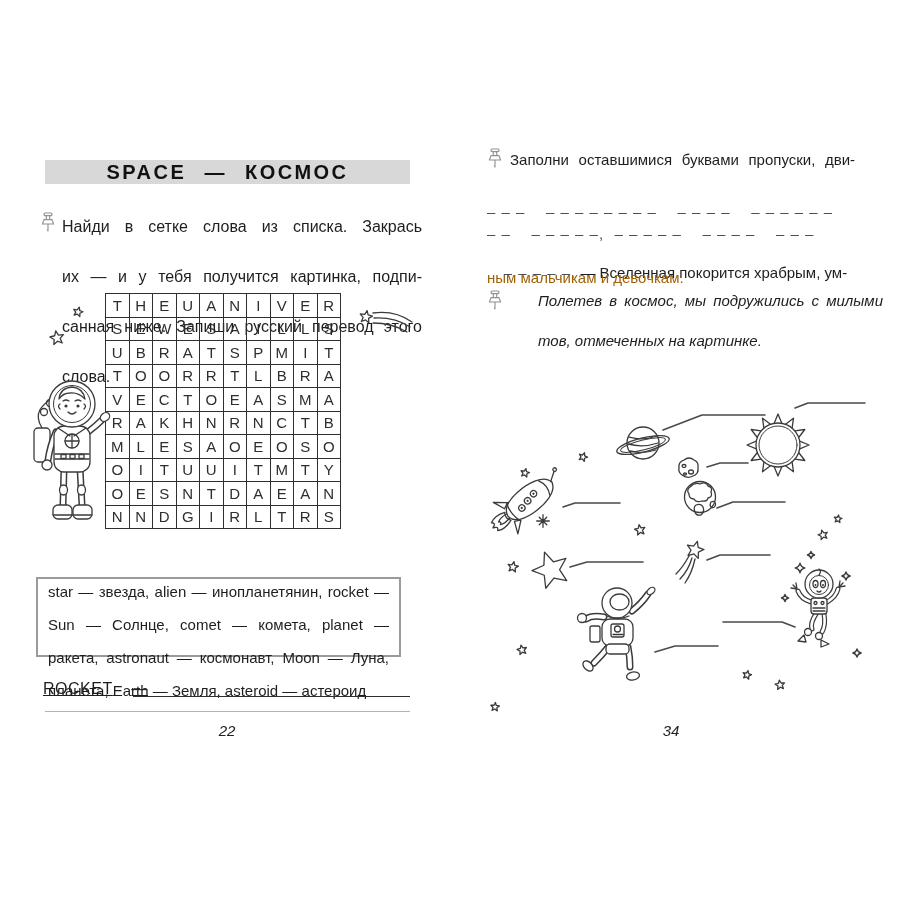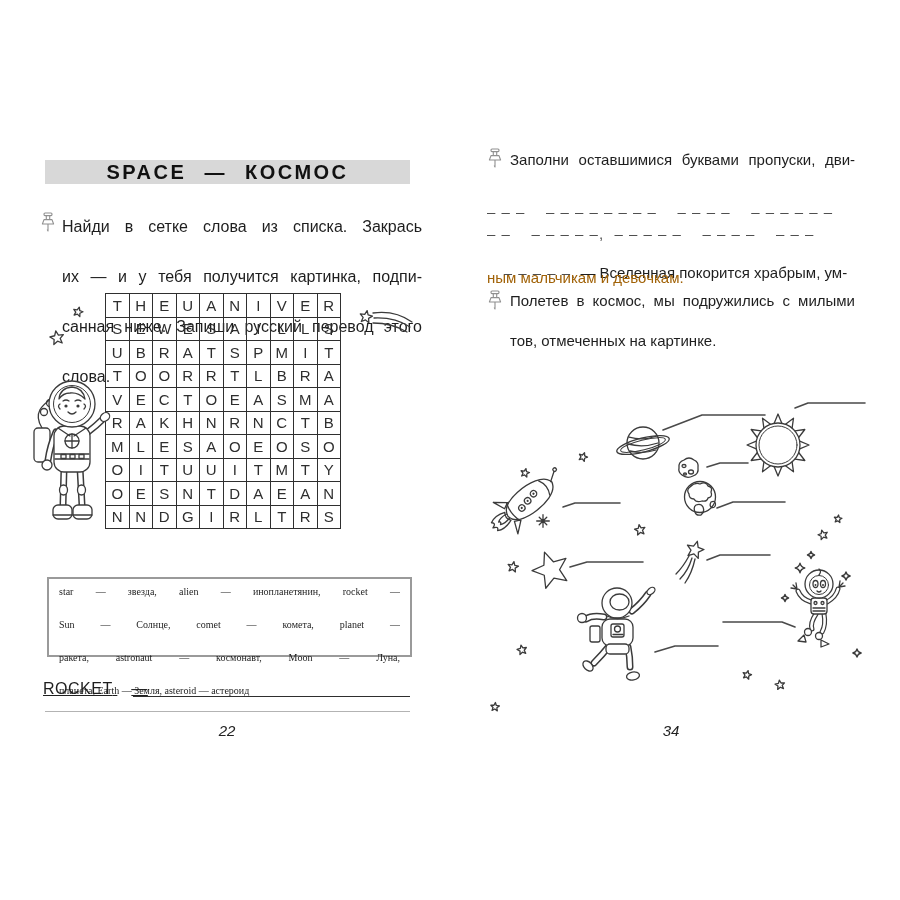--- a/index.html
+++ b/index.html
@@ -8,34 +8,34 @@
   
   .title-box{position:absolute;left:45px;top:160px;width:365px;height:24px;background:#d8d8d8;
              display:flex;align-items:center;justify-content:center;font-size:20px;font-weight:bold;
              letter-spacing:2.5px;word-spacing:10px;color:#111;}
   .para{position:absolute;}
   .ln{display:block;overflow:hidden;}
   .ln.j{text-align:justify;}
   .ln.j::after{content:"";display:inline-block;width:100%;}
   .task1{left:62px;top:214px;width:360px;font-size:16px;line-height:25px;}
   .task2{left:510px;top:149px;width:345px;font-size:15px;line-height:21px;}
-  .task3{left:510px;top:291px;width:345px;font-size:15px;line-height:20px;}
+  .task3{left:538px;top:291px;width:345px;font-size:15px;line-height:20px;font-style:italic;}
   .dashline{position:absolute;left:487px;width:368px;white-space:pre;font-size:15px;
             letter-spacing:1px;color:#4f4f4f;}
   .mixline{position:absolute;left:487px;width:368px;white-space:pre;font-size:15px;color:#1e1e1e;}
   .mixline .dashes{color:#4f4f4f;letter-spacing:1px;}
   .tailline{position:absolute;left:487px;width:368px;font-size:15px;color:#a16207;}
   
   .grid{position:absolute;left:105px;top:293px;display:grid;grid-template-columns:repeat(10,23.5px);
         grid-auto-rows:23.5px;border-top:1.5px solid #2f2f2f;border-left:1.5px solid #2f2f2f;}
   .cell{border-right:1.5px solid #2f2f2f;border-bottom:1.5px solid #2f2f2f;display:flex;
         align-items:center;justify-content:center;font-size:15px;color:#2e2e2e;}
   
-  .wordbox{position:absolute;left:47px;top:577px;width:341px;height:66px;border:2px solid #9a9a9a;
-           padding:5px 10px;font-size:10px;line-height:16.5px;font-family:Liberation Serif, serif;}
+  .wordbox{position:absolute;left:36px;top:577px;width:341px;height:66px;border:2px solid #9a9a9a;
+           padding:5px 10px;font-size:15px;line-height:16.5px;}
   
   .answer{position:absolute;left:43px;top:680px;font-size:16px;letter-spacing:.5px;text-decoration:underline;}
   .answer-line{position:absolute;left:133px;top:696px;width:277px;border-top:1.5px solid #2e2e2e;}
   .footer-rule{position:absolute;left:45px;top:711px;width:365px;border-top:1.5px solid #b3b3b3;}
   .pageno{position:absolute;top:722px;width:40px;text-align:center;font-size:15px;color:#222;font-style:italic;}
   .pageno.l{left:207px;} .pageno.r{left:651px;}
   
   .pin{position:absolute;width:16px;height:24px;}
   .pin1{left:40px;top:212px;} .pin2{left:487px;top:148px;} .pin3{left:487px;top:290px;}
   

